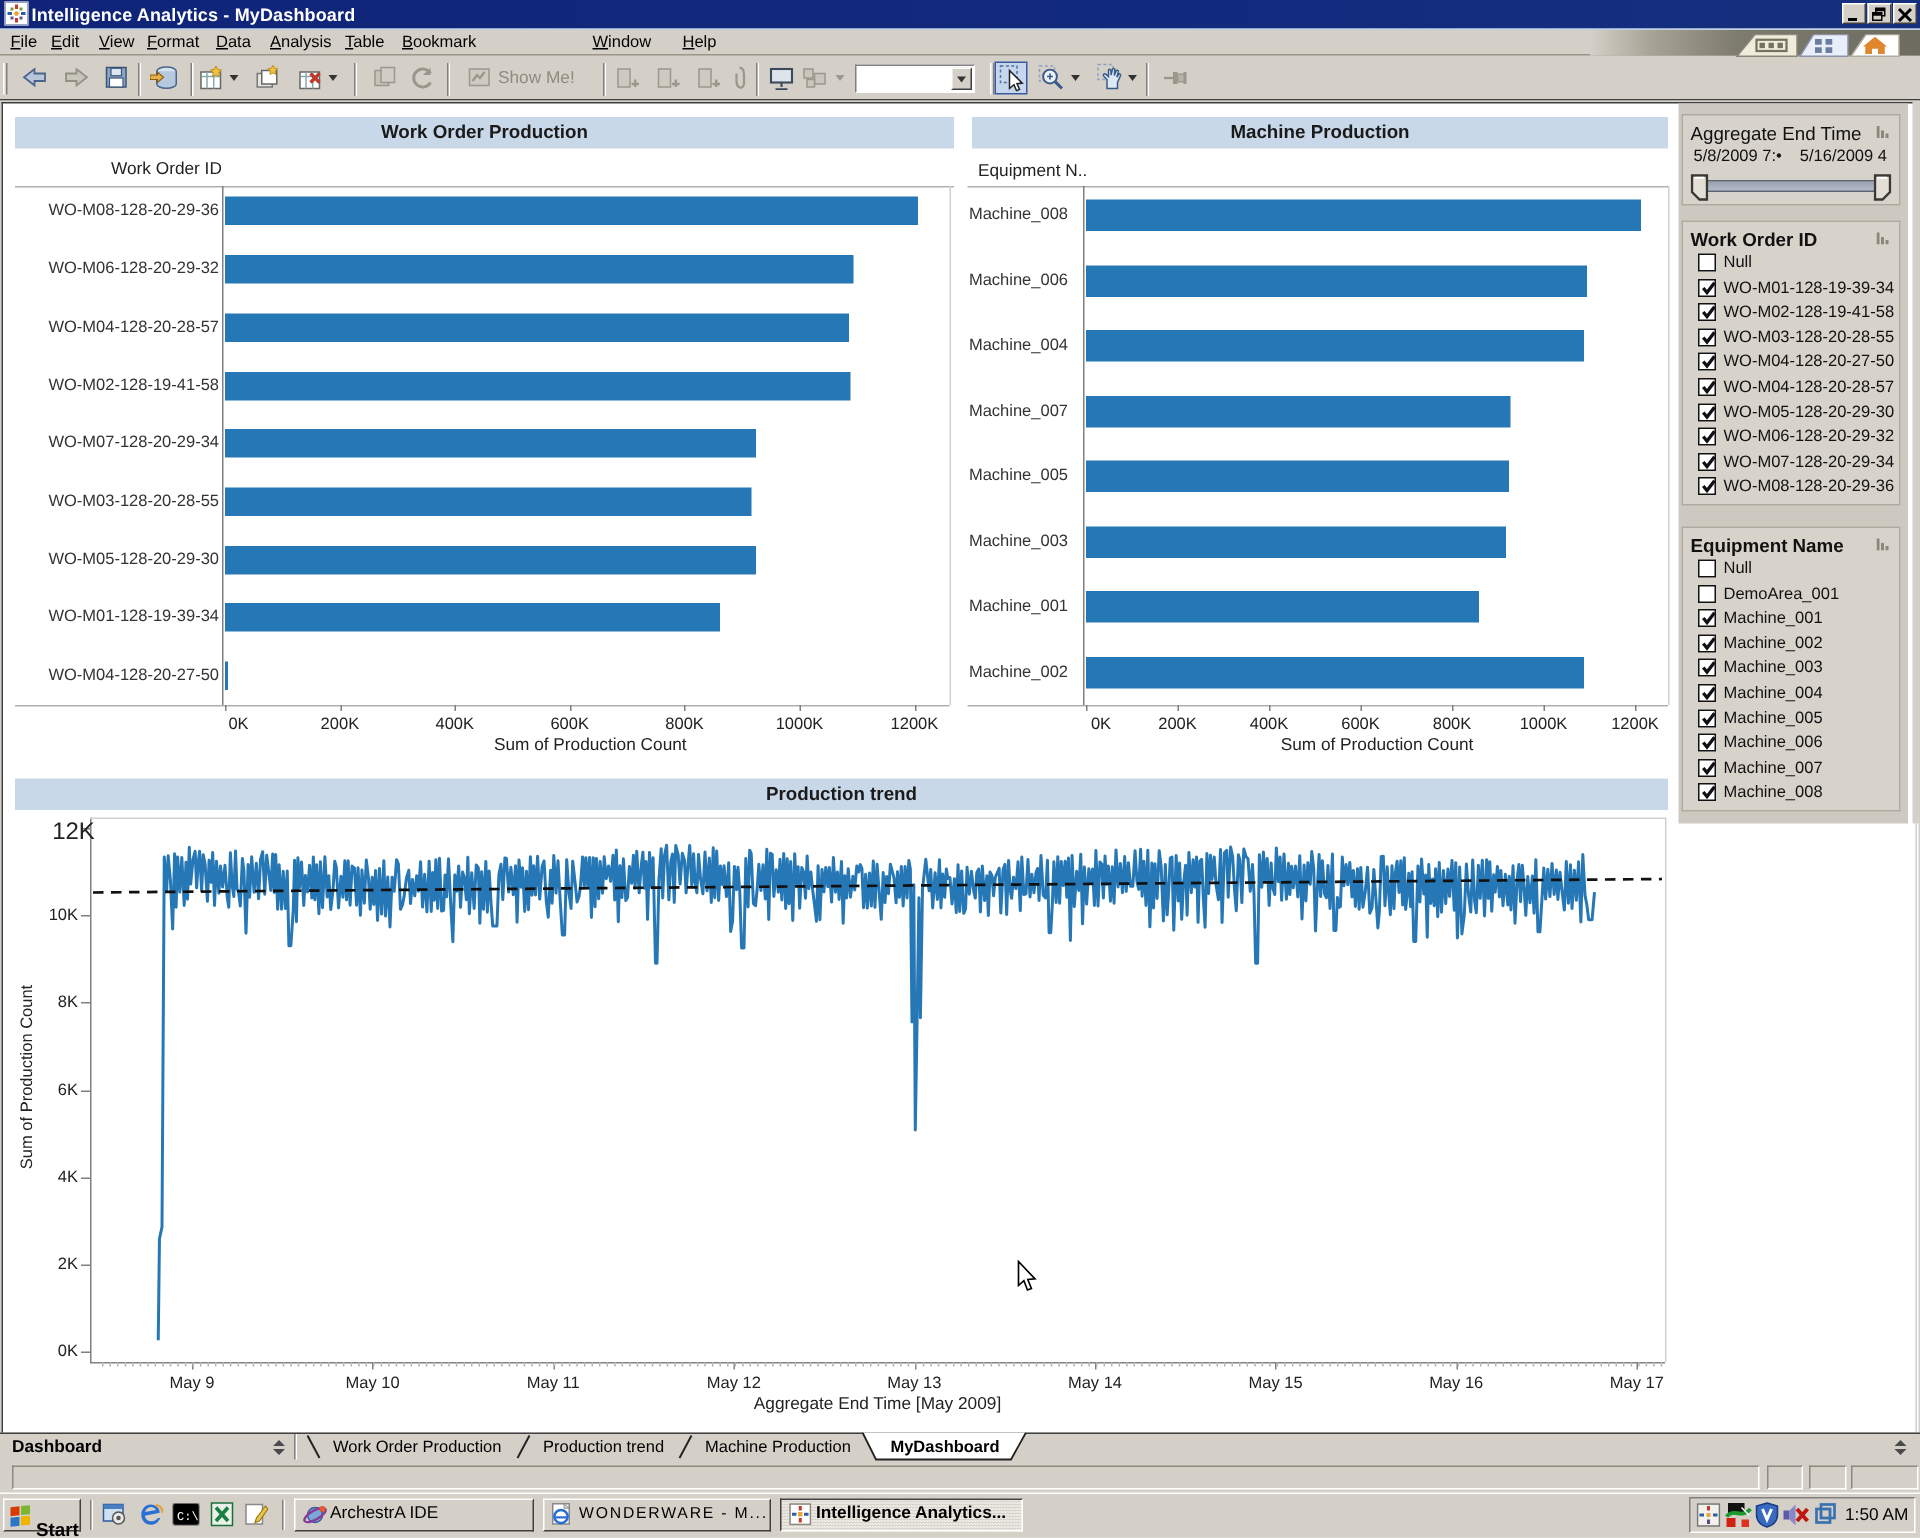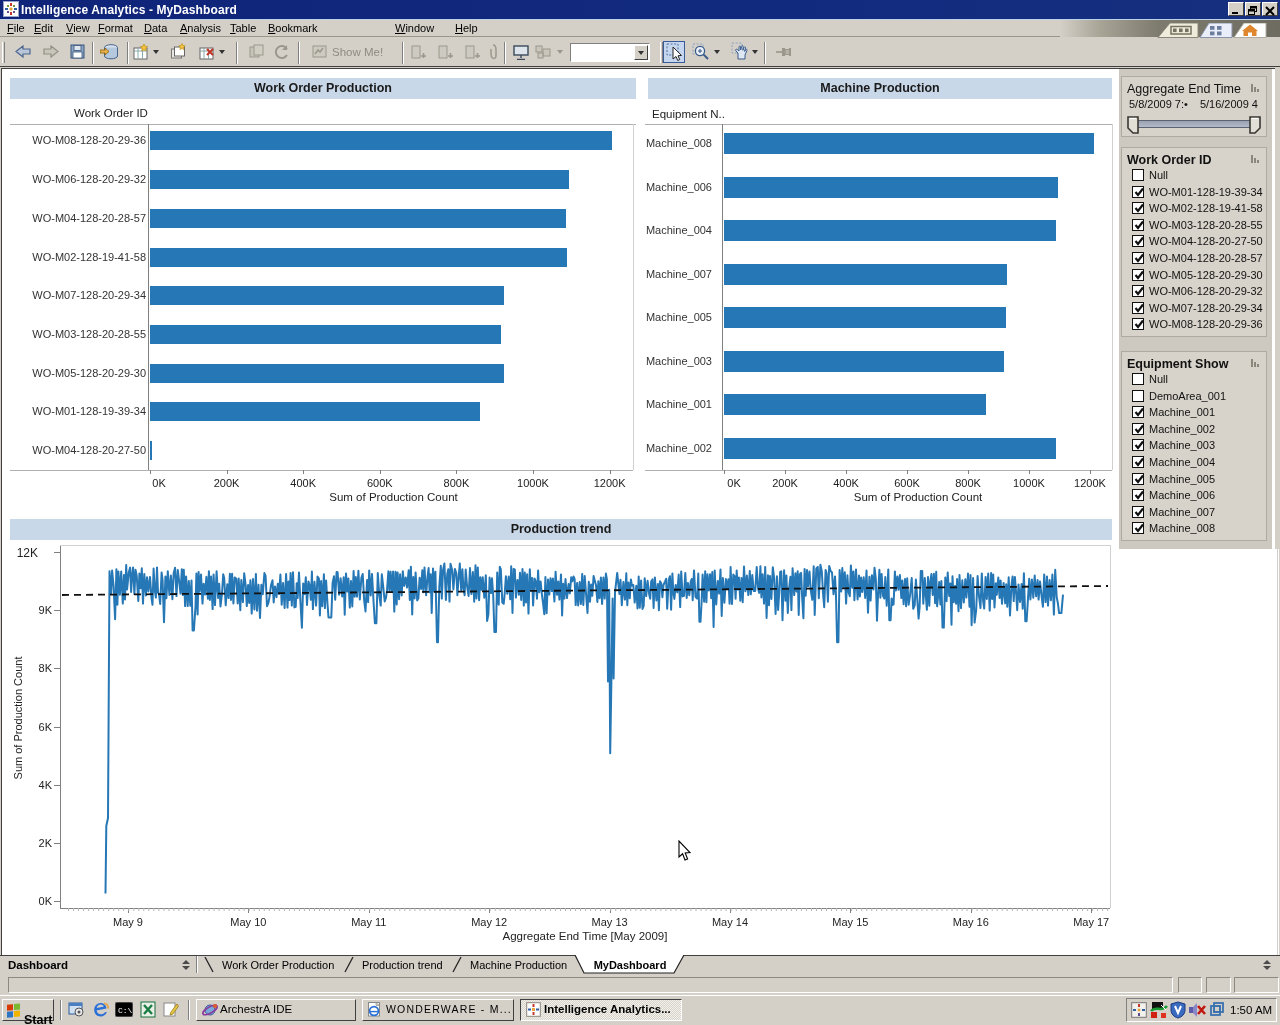--- a/index.html
+++ b/index.html
@@ -351,21 +351,21 @@
 <svg class="abs" style="left:1133.5px;top:302.8px;" width="11" height="11" viewBox="0 0 11 11">
       <path d="M1.5 5 L4 8 L9 1.5" stroke="#111" stroke-width="2.2" fill="none"></path>
     </svg>
 <div class="abs" style="left:1149px;top:301.8px;font-size:11px;color:#111;">WO-M07-128-20-29-34</div>
 <div class="abs" style="left:1132px;top:318.4px;width:12px;height:12px;border:1.6px solid #111;background:#fff;"></div>
 <svg class="abs" style="left:1133.5px;top:319.4px;" width="11" height="11" viewBox="0 0 11 11">
       <path d="M1.5 5 L4 8 L9 1.5" stroke="#111" stroke-width="2.2" fill="none"></path>
     </svg>
 <div class="abs" style="left:1149px;top:318.4px;font-size:11px;color:#111;">WO-M08-128-20-29-36</div>
 <div class="abs" style="left:1121px;top:351px;width:146px;height:190px;background:#d7d3ca;border:1px solid #aeaaa0;"></div>
-<div class="abs" style="left:1127px;top:357px;font-size:12.5px;font-weight:bold;color:#111;">Equipment Show</div>
+<div class="abs" style="left:1127px;top:357px;font-size:12.5px;font-weight:bold;color:#111;">Equipment Name</div>
 <svg class="abs" style="left:1251px;top:357px;" width="10" height="10" viewBox="0 0 10 10">
       <g fill="#8a877c">
         <rect x="0" y="2" width="2" height="8"></rect>
         <rect x="3" y="5" width="2" height="5"></rect>
         <rect x="6" y="7" width="2" height="3"></rect>
       </g>
     </svg>
 <div class="abs" style="left:1132px;top:373.0px;width:12px;height:12px;border:1.6px solid #111;background:#fff;"></div>
 <div class="abs" style="left:1149px;top:373.0px;font-size:11px;color:#111;">Null</div>
 <div class="abs" style="left:1132px;top:389.6px;width:12px;height:12px;border:1.6px solid #111;background:#fff;"></div>
@@ -421,23 +421,23 @@
 <div class="abs" style="left:18px;top:895.0px;width:34px;text-align:right;font-size:11px;color:#222;">0K</div>
 <div class="abs" style="left:54px;top:842.8px;width:6px;height:1px;background:#808080;"></div>
 <div class="abs" style="left:18px;top:836.8px;width:34px;text-align:right;font-size:11px;color:#222;">2K</div>
 <div class="abs" style="left:54px;top:784.7px;width:6px;height:1px;background:#808080;"></div>
 <div class="abs" style="left:18px;top:778.7px;width:34px;text-align:right;font-size:11px;color:#222;">4K</div>
 <div class="abs" style="left:54px;top:726.5px;width:6px;height:1px;background:#808080;"></div>
 <div class="abs" style="left:18px;top:720.5px;width:34px;text-align:right;font-size:11px;color:#222;">6K</div>
 <div class="abs" style="left:54px;top:668.3px;width:6px;height:1px;background:#808080;"></div>
 <div class="abs" style="left:18px;top:662.3px;width:34px;text-align:right;font-size:11px;color:#222;">8K</div>
 <div class="abs" style="left:54px;top:610.2px;width:6px;height:1px;background:#808080;"></div>
-<div class="abs" style="left:18px;top:604.2px;width:34px;text-align:right;font-size:11px;color:#222;">9K</div>
+<div class="abs" style="left:18px;top:604.2px;width:34px;text-align:right;font-size:11px;color:#222;">10K</div>
 <div class="abs" style="left:54px;top:552.0px;width:6px;height:1px;background:#808080;"></div>
-<div class="abs" style="left:4px;top:546.0px;width:34px;text-align:right;font-size:12px;color:#222;">12K</div>
+<div class="abs" style="left:32px;top:546.0px;width:34px;text-align:center;font-size:16px;color:#222;">12K</div>
 <div class="abs" style="left:128.0px;top:908px;width:1px;height:5px;background:#808080;"></div>
 <div class="abs" style="left:93.0px;top:916px;width:70px;text-align:center;font-size:11px;color:#222;">May 9</div>
 <div class="abs" style="left:248.4px;top:908px;width:1px;height:5px;background:#808080;"></div>
 <div class="abs" style="left:213.4px;top:916px;width:70px;text-align:center;font-size:11px;color:#222;">May 10</div>
 <div class="abs" style="left:368.8px;top:908px;width:1px;height:5px;background:#808080;"></div>
 <div class="abs" style="left:333.8px;top:916px;width:70px;text-align:center;font-size:11px;color:#222;">May 11</div>
 <div class="abs" style="left:489.2px;top:908px;width:1px;height:5px;background:#808080;"></div>
 <div class="abs" style="left:454.2px;top:916px;width:70px;text-align:center;font-size:11px;color:#222;">May 12</div>
 <div class="abs" style="left:609.6px;top:908px;width:1px;height:5px;background:#808080;"></div>
 <div class="abs" style="left:574.6px;top:916px;width:70px;text-align:center;font-size:11px;color:#222;">May 13</div>

